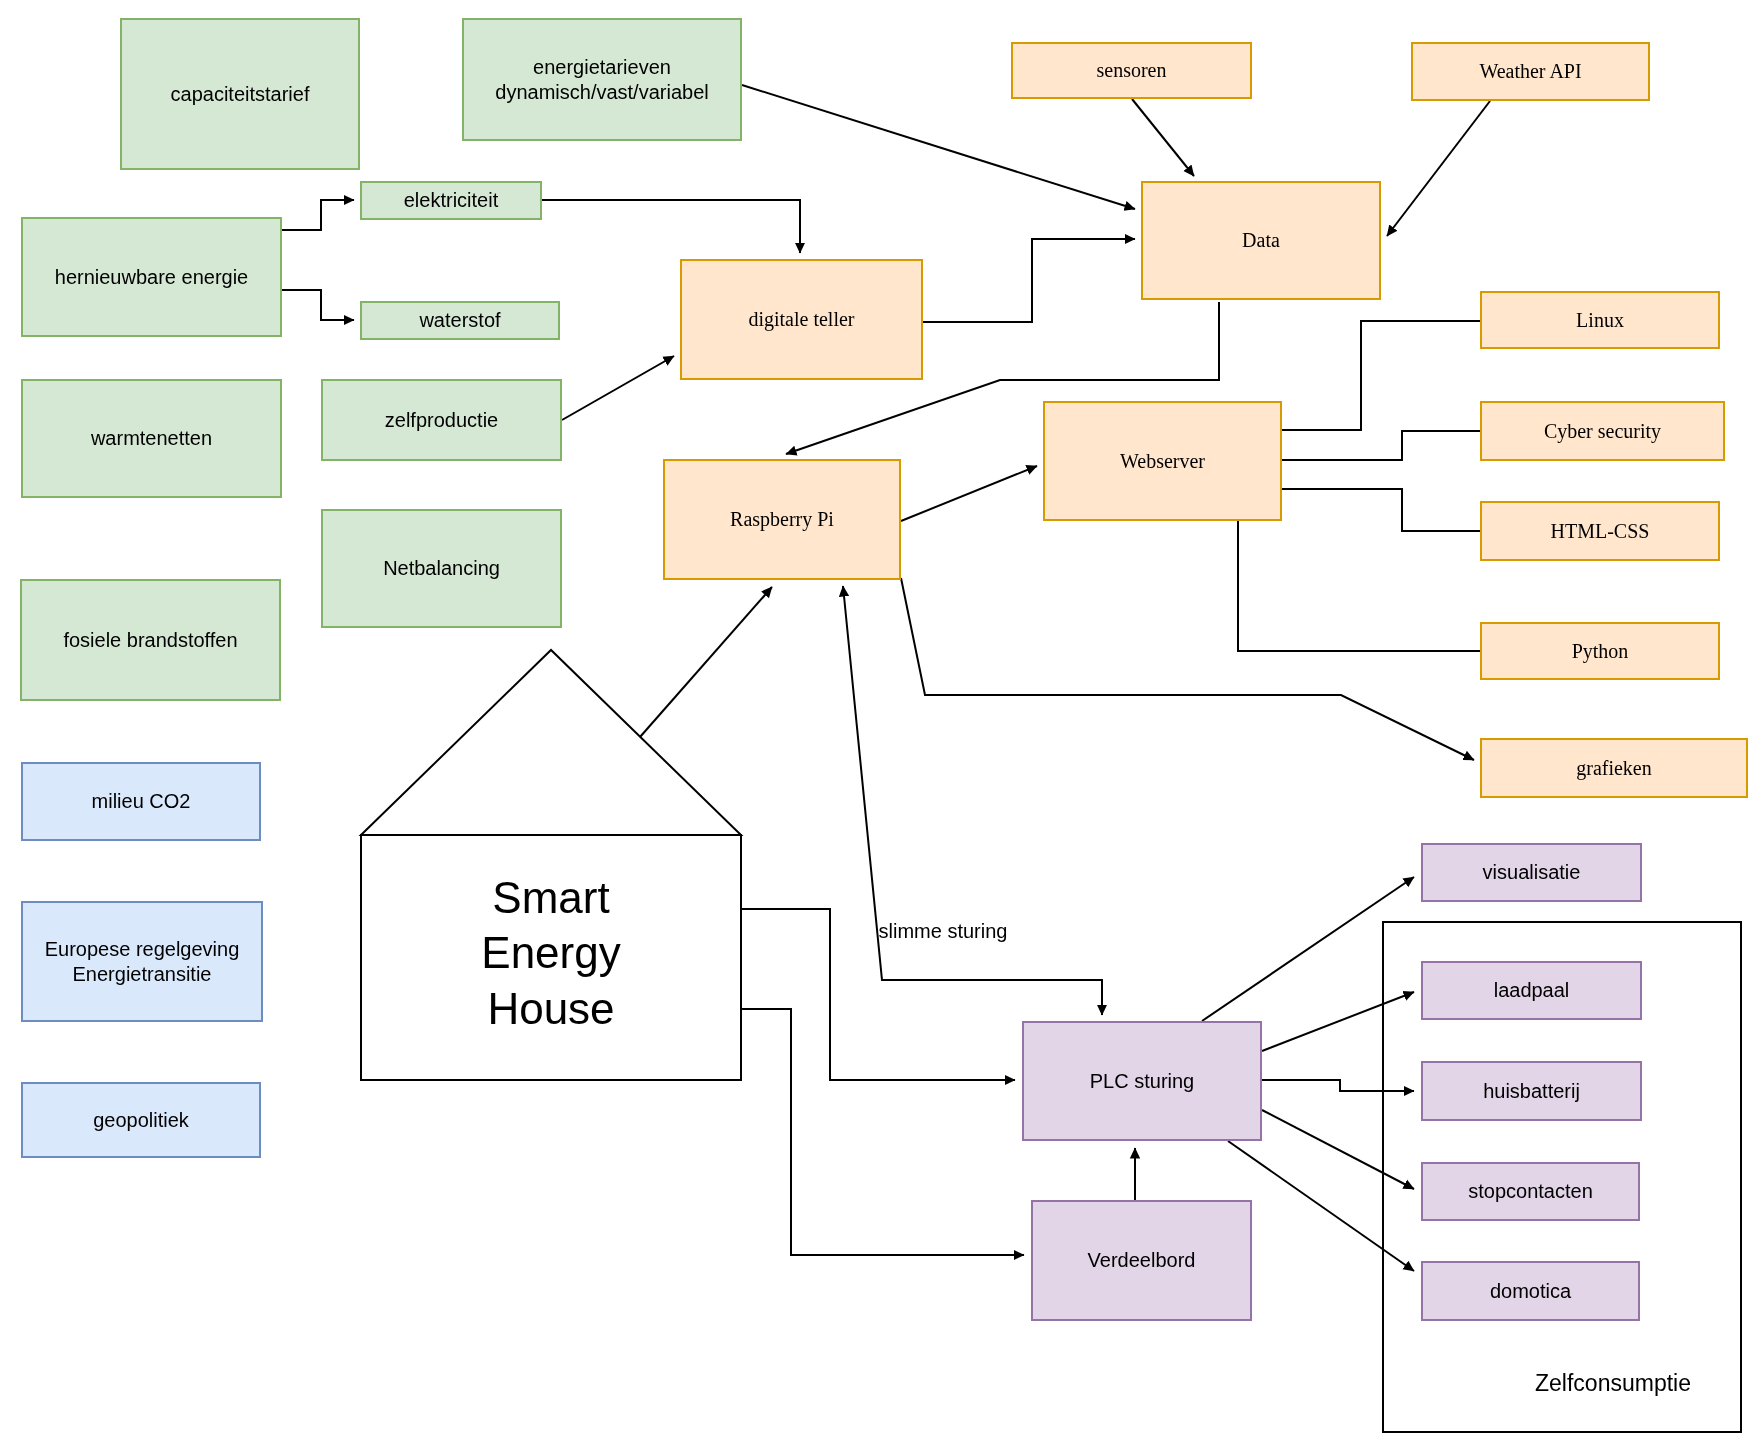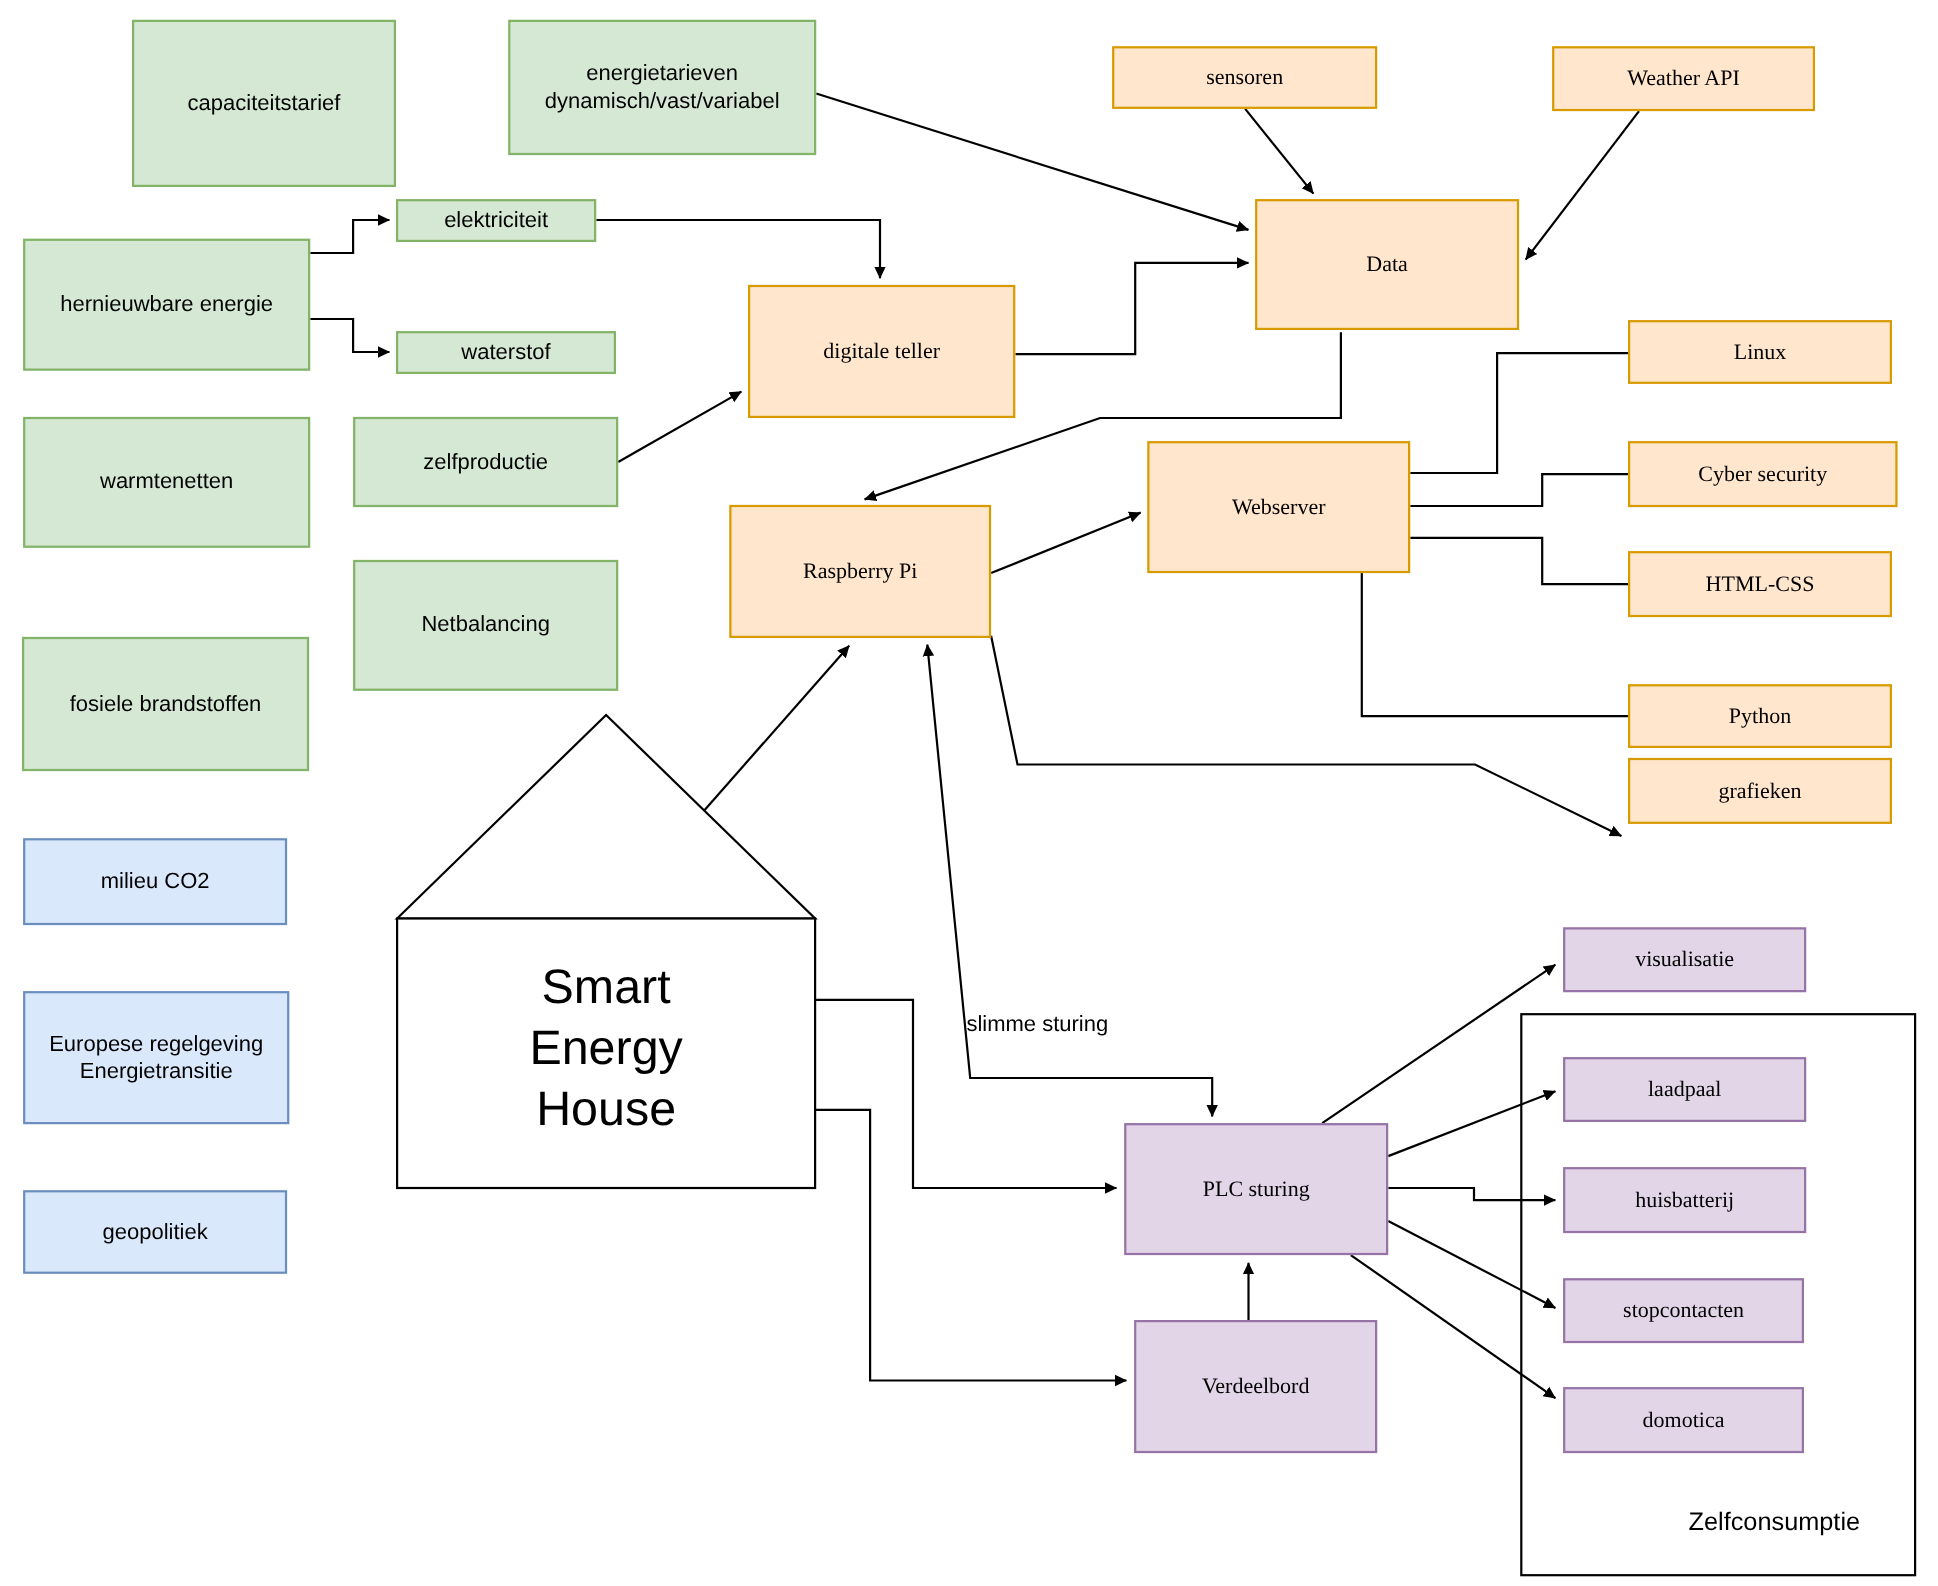--- a/index.html
+++ b/index.html
@@ -9,21 +9,21 @@
   .container-box{position:absolute;border:2px solid #000;background:#ffffff;z-index:0;}
   svg.wires{position:absolute;left:0;top:0;z-index:1;}
   .edge{fill:none;stroke:var(--edge,#000);stroke-width:2;}
   .shape{fill:#ffffff;stroke:#000;stroke-width:2;}
   .node{position:absolute;z-index:2;display:flex;align-items:center;justify-content:center;
         text-align:center;white-space:pre-line;font-size:20px;line-height:1.25;padding:2px;
         box-sizing:border-box;}
   .green {background:var(--green-fill,#d5e8d4); border:2px solid var(--green-border,#82b366);}
   .orange{background:var(--orange-fill,#ffe6cc);border:2px solid var(--orange-border,#d79b00);font-family:Liberation Serif, serif;}
   .blue  {background:var(--blue-fill,#dae8fc);  border:2px solid var(--blue-border,#6c8ebf);}
-  .purple{background:var(--purple-fill,#e1d5e7);border:2px solid var(--purple-border,#9673a6);font-family:Liberation Serif, serif;}
+  .purple{background:var(--purple-fill,#e1d5e7);border:2px solid var(--purple-border,#9673a6);}
   .floating-label{position:absolute;z-index:3;text-align:center;white-space:pre-line;}
   #house-text{position:absolute;z-index:3;left:361px;top:870px;width:380px;text-align:center;
               font-size:44px;line-height:1.26;white-space:pre-line;}
   #slimme-label{left:848px;top:920px;width:190px;font-size:20px;}
   #zelf-label{left:1488px;top:1370px;width:250px;font-size:23px;}
 </style>
 </head>
 <body>
 
 <div id="canvas">
@@ -88,21 +88,21 @@
   <div class="node orange" style="left:1011px;top:42px;width:241px;height:57px">sensoren</div>
   <div class="node orange" style="left:1411px;top:42px;width:239px;height:59px">Weather API</div>
   <div class="node orange" style="left:1141px;top:181px;width:240px;height:119px">Data</div>
   <div class="node orange" style="left:680px;top:259px;width:243px;height:121px">digitale teller</div>
   <div class="node orange" style="left:1043px;top:401px;width:239px;height:120px">Webserver</div>
   <div class="node orange" style="left:663px;top:459px;width:238px;height:121px">Raspberry Pi</div>
   <div class="node orange" style="left:1480px;top:291px;width:240px;height:58px">Linux</div>
   <div class="node orange" style="left:1480px;top:401px;width:245px;height:60px">Cyber security</div>
   <div class="node orange" style="left:1480px;top:501px;width:240px;height:60px">HTML-CSS</div>
   <div class="node orange" style="left:1480px;top:622px;width:240px;height:58px">Python</div>
-  <div class="node orange" style="left:1480px;top:689px;width:240px;height:60px">grafieken</div>
+  <div class="node orange" style="left:1480px;top:738px;width:268px;height:60px">grafieken</div>
 
   <div class="node purple" style="left:1421px;top:843px;width:221px;height:59px">visualisatie</div>
   <div class="node purple" style="left:1022px;top:1021px;width:240px;height:120px">PLC sturing</div>
   <div class="node purple" style="left:1421px;top:961px;width:221px;height:59px">laadpaal</div>
   <div class="node purple" style="left:1421px;top:1061px;width:221px;height:60px">huisbatterij</div>
   <div class="node purple" style="left:1421px;top:1162px;width:219px;height:59px">stopcontacten</div>
   <div class="node purple" style="left:1031px;top:1200px;width:221px;height:121px">Verdeelbord</div>
   <div class="node purple" style="left:1421px;top:1261px;width:219px;height:60px">domotica</div>
 
   <div id="house-text">Smart

